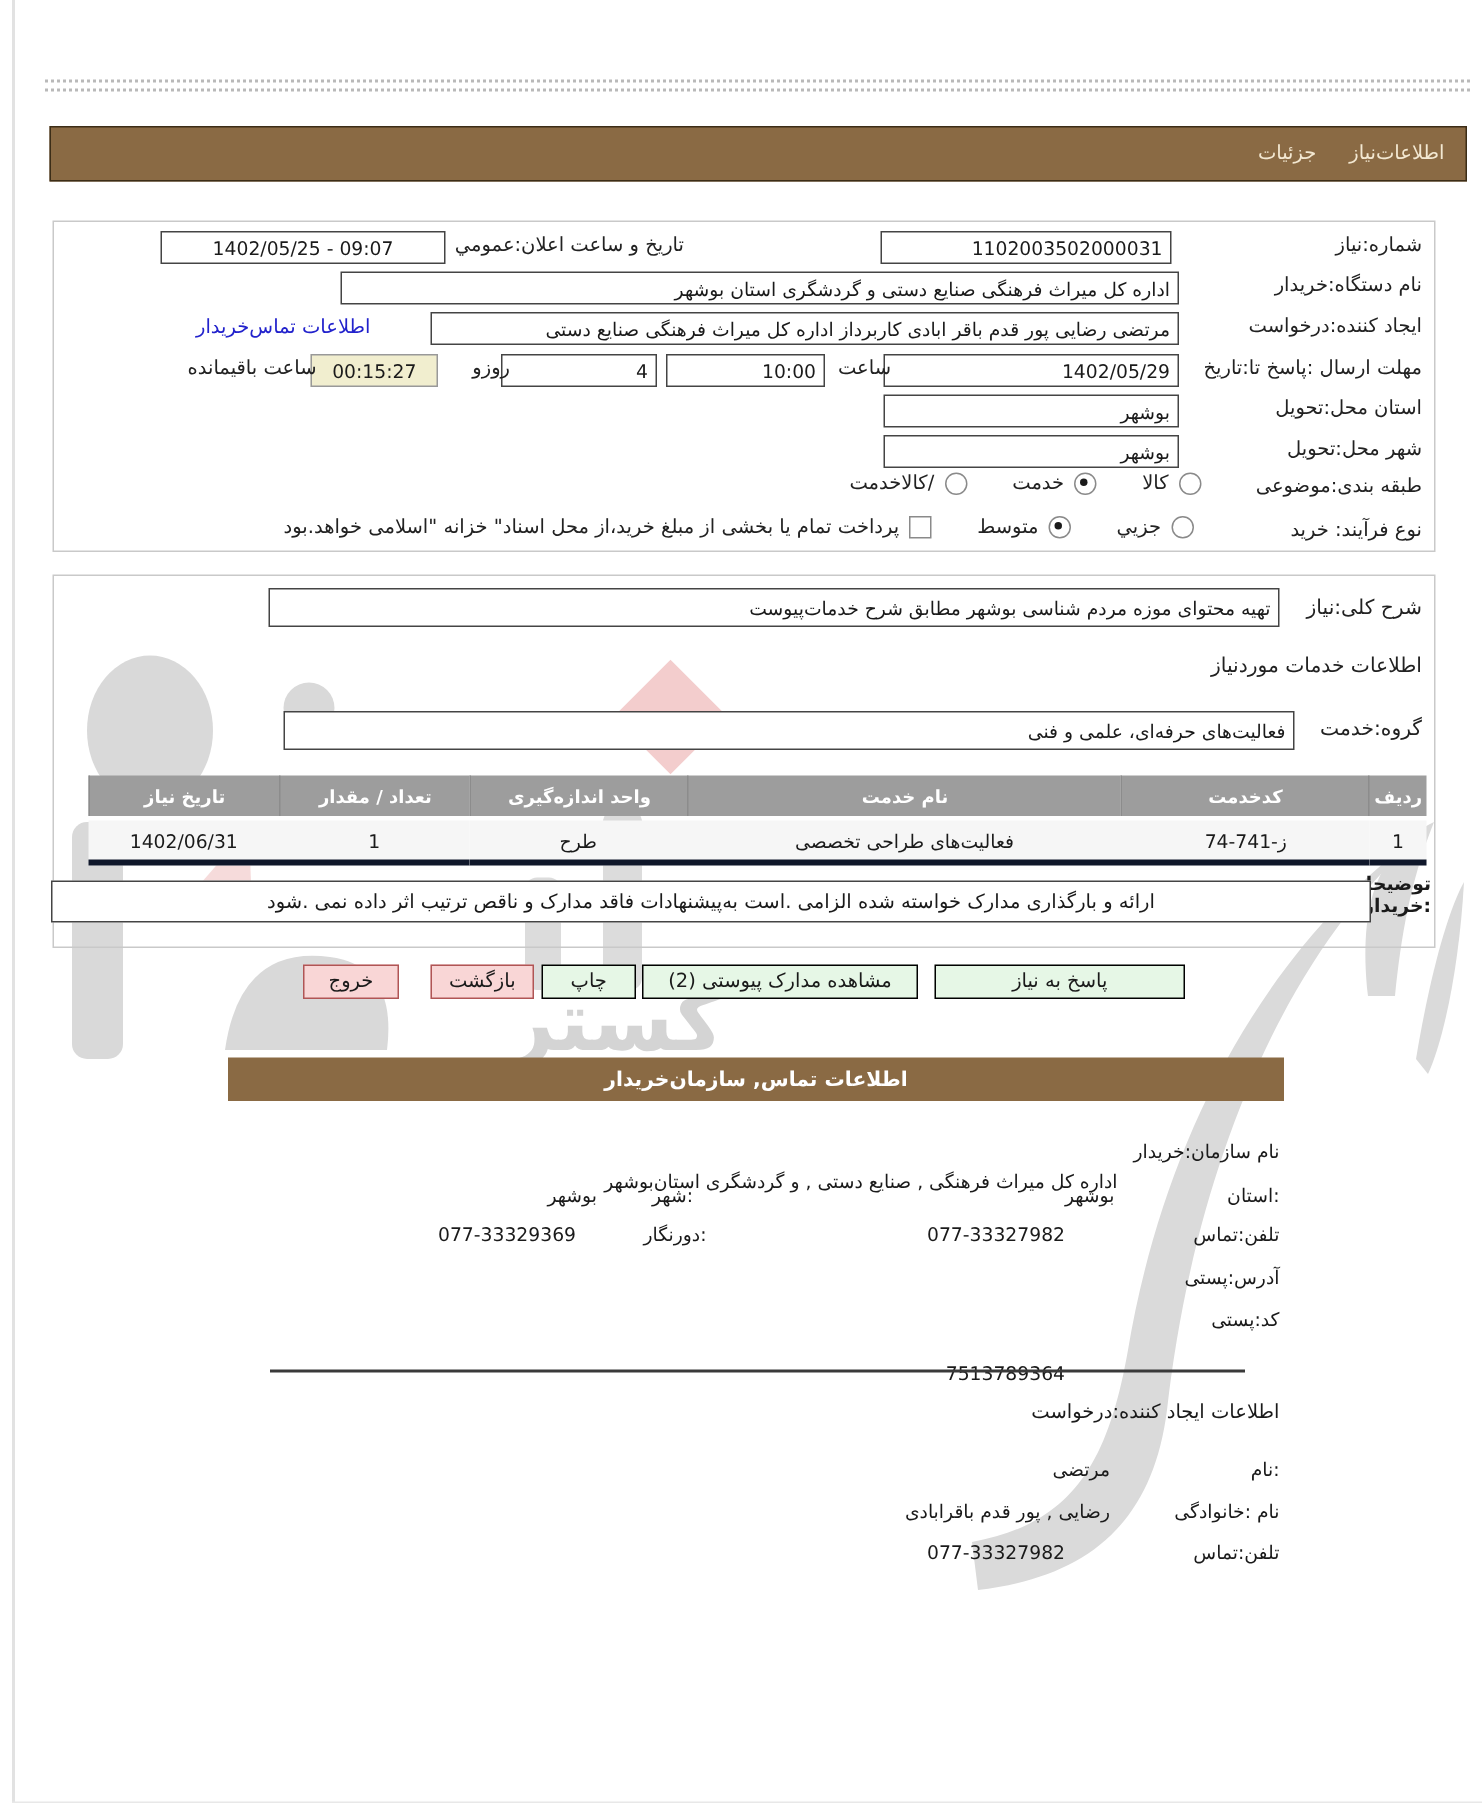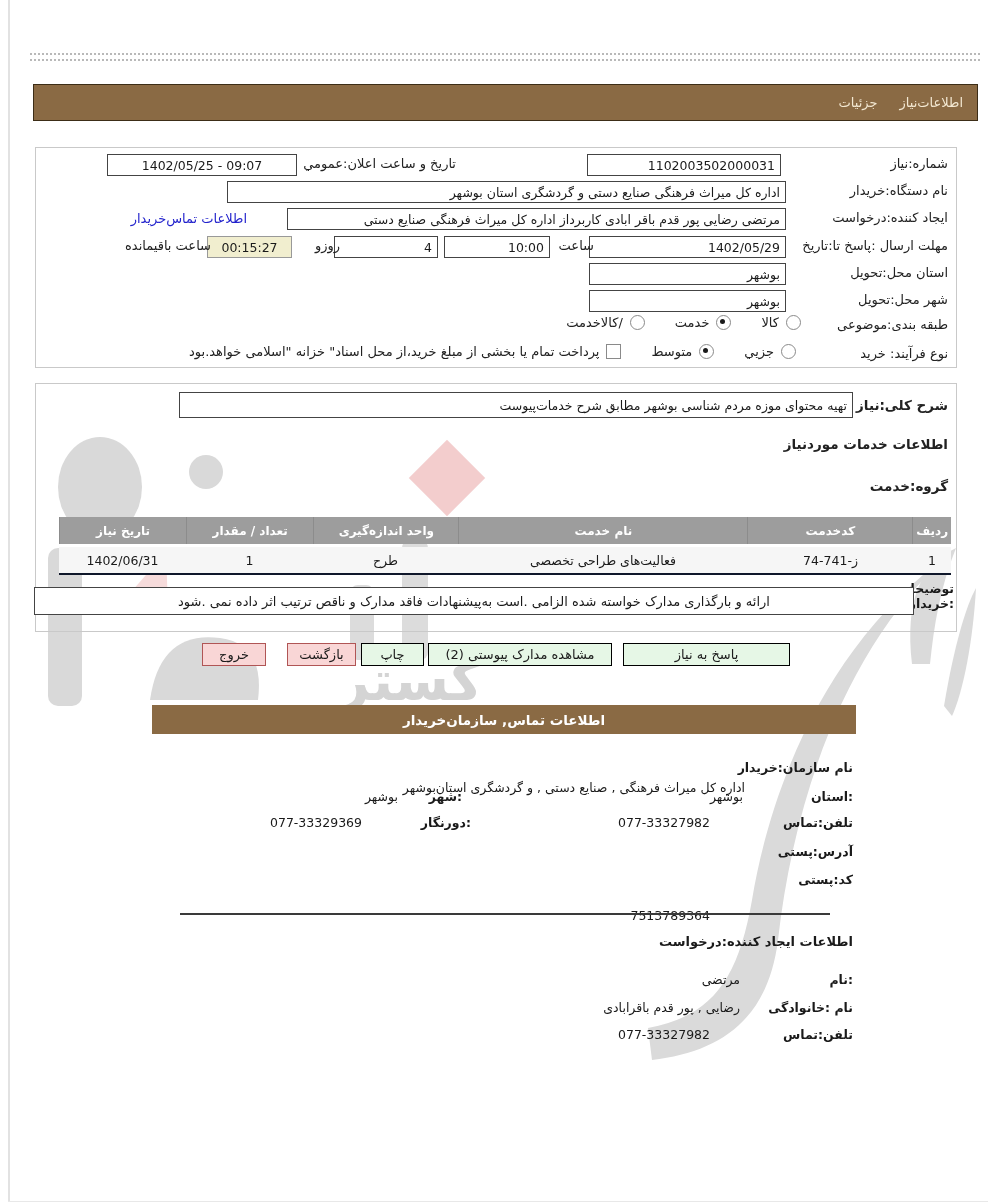--- a/index.html
+++ b/index.html
@@ -2,21 +2,21 @@
 <html lang="fa" dir="rtl"><head>
 <meta charset="utf-8">
 <style>
   html,body{margin:0;padding:0;background:#fff;}
   .page{position:relative;width:988px;height:1202px;overflow:hidden;background:#fff;
         font-family:"DejaVu Sans",sans-serif;color:#1a1a1a;direction:rtl;}
   .abs{position:absolute;}
   .wm{position:absolute;left:0;top:0;z-index:0;}
   .z{z-index:1;}
   .lbl{font-size:13px;white-space:nowrap;color:#222;}
-  .blbl{font-weight:bold;}
+  .blbl{font-weight:normal;}
   .box{position:absolute;height:20px;border:1px solid #444;background:#fff;
        display:flex;align-items:center;padding:0 5px;font-size:12.5px;white-space:nowrap;overflow:hidden;}
   .box.center{justify-content:center;}
   .cream{background:#f1eecf;border:1px solid #999;}
   .navbar{background:#8a6a44;border:1px solid #3c2d17;display:flex;align-items:center;
           gap:22px;padding:0 14px;color:#f3e8d2;font-size:13px;}
   .tab{white-space:nowrap;cursor:default;}
   .dots{border-top:2px dotted #b9b9b9;border-bottom:2px dotted #b9b9b9;height:4px;}
   .panel{position:absolute;border:1px solid #c9c9c9;background:transparent;}
   .link{color:#2222cc;font-size:13px;white-space:nowrap;text-decoration:none;}
@@ -25,21 +25,21 @@
   .radio.on::after{content:"";position:absolute;left:3px;top:3px;width:5px;height:5px;
          border-radius:50%;background:#1a1a1a;}
   .cb{display:inline-block;width:13px;height:13px;border:1px solid #8a8a8a;background:#fff;flex:0 0 auto;}
   .optrow{position:absolute;display:flex;align-items:center;gap:7px;direction:rtl;}
   .gap{width:16px;flex:0 0 auto;}
   .tbl{position:absolute;display:flex;flex-direction:column;direction:rtl;}
   .trow{display:flex;direction:rtl;}
   .th{background:#9d9d9d;color:#fff;font-weight:bold;font-size:12px;height:27px;
       display:flex;align-items:center;justify-content:center;border-left:1px solid #8c8c8c;}
   .td{background:#f6f6f6;font-size:12.5px;height:26px;margin-top:3px;
-      display:flex;align-items:center;justify-content:center;border-bottom:2px solid #0f172a;}
+      display:flex;align-items:center;justify-content:center;border-bottom:4px solid #0f172a;}
   .btn{position:absolute;height:21px;display:flex;align-items:center;justify-content:center;
        font-size:13px;white-space:nowrap;cursor:pointer;}
   .btn.green{background:#e6f7e6;border:1px solid #000000;}
   .btn.pink{background:#f9d6d6;border:1px solid #b05555;}
   .cbar{position:absolute;background:#8a6a44;color:#fff;font-weight:bold;font-size:13.5px;
         display:flex;align-items:center;justify-content:center;}
   .kv{font-size:12.5px;white-space:nowrap;}
   .hrline{position:absolute;border-top:2px solid #3a3a3a;height:0;}
   .edge-l{position:absolute;left:8px;top:0;width:2px;height:1202px;background:#e2e2e2;}
   .edge-b{position:absolute;left:8px;bottom:0;width:980px;height:1px;background:#e8e8e8;}
@@ -130,20 +130,21 @@
   </div>
 
   <div class="panel z" style="left:35px;top:383px;width:920px;height:247px;">
 
     <span class="abs lbl blbl" style="right:8px;top:13px;font-size:13.5px;">شرح کلی:نیاز</span>
     <div class="box" style="right:103px;top:8px;width:662px;height:24px;">تهیه محتوای موزه مردم شناسی بوشهر مطابق شرح خدمات‌پیوست</div>
 
     <span class="abs lbl blbl" style="right:8px;top:52px;font-size:13.5px;">اطلاعات خدمات موردنیاز</span>
 
     <span class="abs lbl blbl" style="right:8px;top:94px;font-size:13.5px;">گروه:خدمت</span>
+    <div class="box" style="right:93px;top:90px;width:662px;height:24px;">فعالیت‌های حرفه‌ای، علمی و فنی</div>
 
     <div class="tbl" style="right:5px;top:133px;width:892px;">
       <div class="trow">
         <div class="th" style="width:38px;">ردیف</div>
         <div class="th" style="width:165px;text-align:center;">کدخدمت</div>
         <div class="th" style="width:290px;">نام خدمت</div>
         <div class="th" style="width:145px;">واحد  اندازه‌گیری</div>
         <div class="th" style="width:127px;">تعداد / مقدار</div>
         <div class="th" style="width:127px;">تاریخ نیاز</div>
       </div>
@@ -176,21 +177,21 @@
   <span class="abs z kv" style="right:243px;top:760px;margin-top:20px;">اداره کل میراث فرهنگی , صنایع دستی , و گردشگری استان‌بوشهر</span>
 
   <span class="abs z kv blbl" style="right:135px;top:789px;">:استان</span>
   <span class="abs z kv" style="right:245px;top:789px;">بوشهر</span>
   <span class="abs z kv blbl" style="right:526px;top:789px;">:شهر</span>
   <span class="abs z kv" style="right:590px;top:789px;">بوشهر</span>
 
   <span class="abs z kv blbl" style="right:135px;top:815px;">تلفن:تماس</span>
   <span class="abs z kv" style="right:278px;top:815px;">077-33327982</span>
   <span class="abs z kv blbl" style="right:517px;top:815px;">:دورنگار</span>
-  <span class="abs z kv" style="right:626px;top:815px;margin-left:20px;">077-33329369</span>
+  <span class="abs z kv" style="right:604px;top:815px;margin-left:20px;">077-33329369</span>
 
   <span class="abs z kv blbl" style="right:135px;top:844px;">آدرس:پستی</span>
 
   <span class="abs z kv blbl" style="right:135px;top:872px;">کد:پستی</span>
   <span class="abs z kv" style="right:278px;top:872px;margin-top:36px;">7513789364</span>
 
   <div class="hrline z" style="left:180px;top:913px;width:650px;"></div>
 
   <span class="abs z kv blbl" style="right:135px;top:934px;font-size:13px;">اطلاعات  ایجاد کننده:درخواست</span>
 

